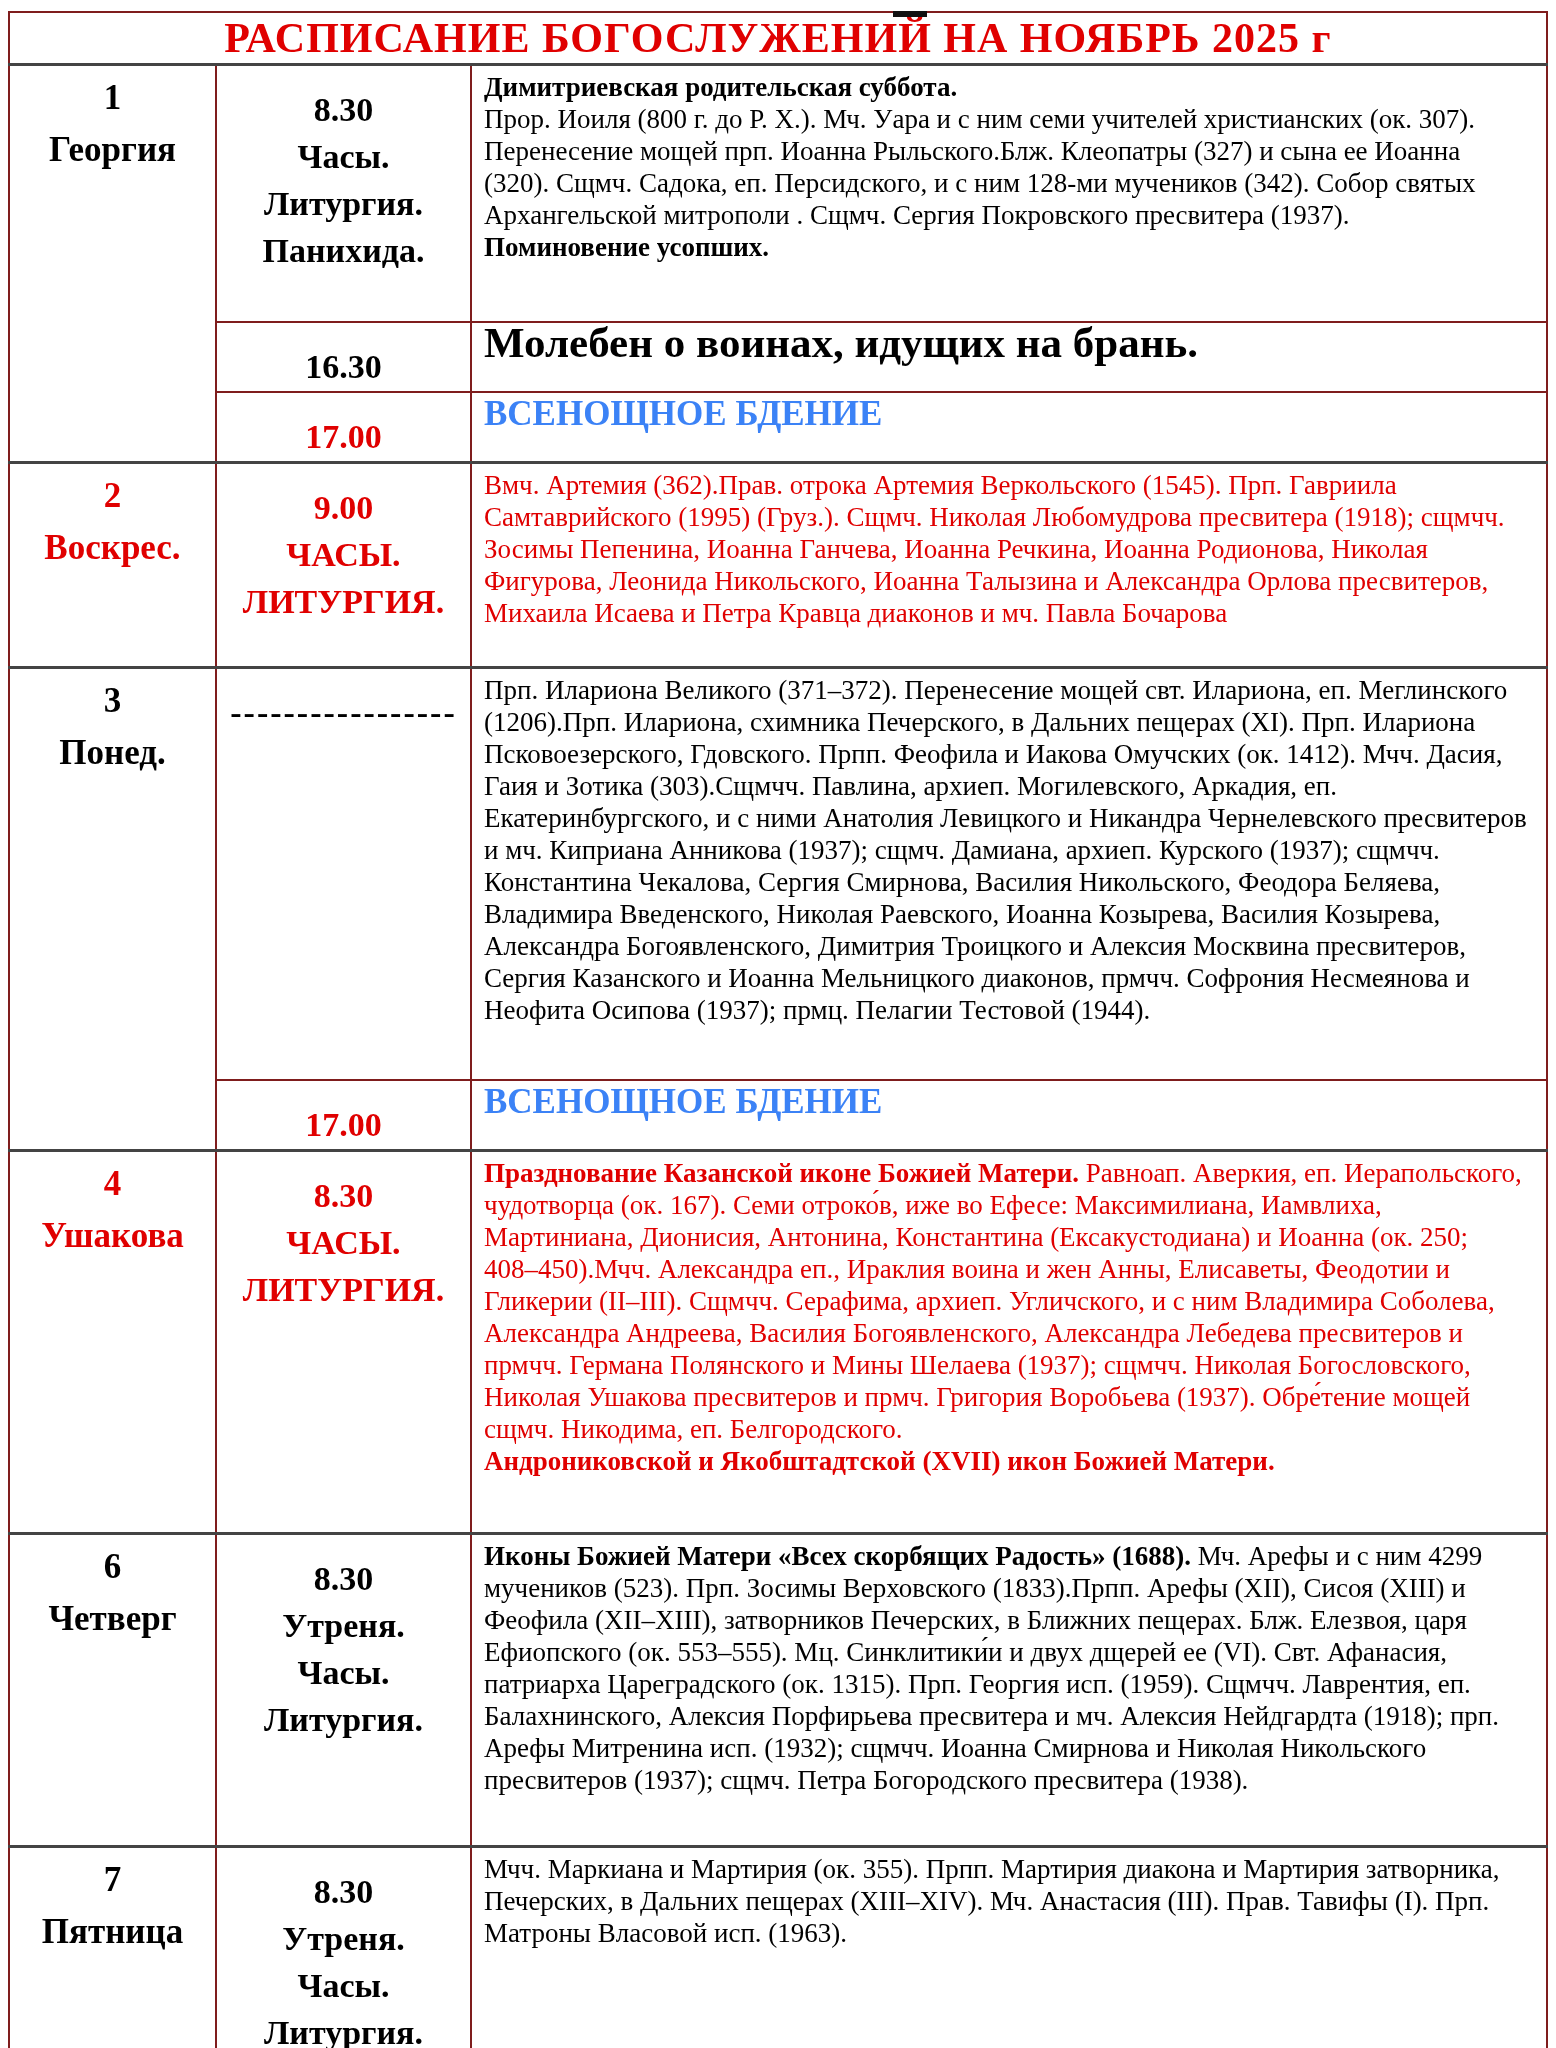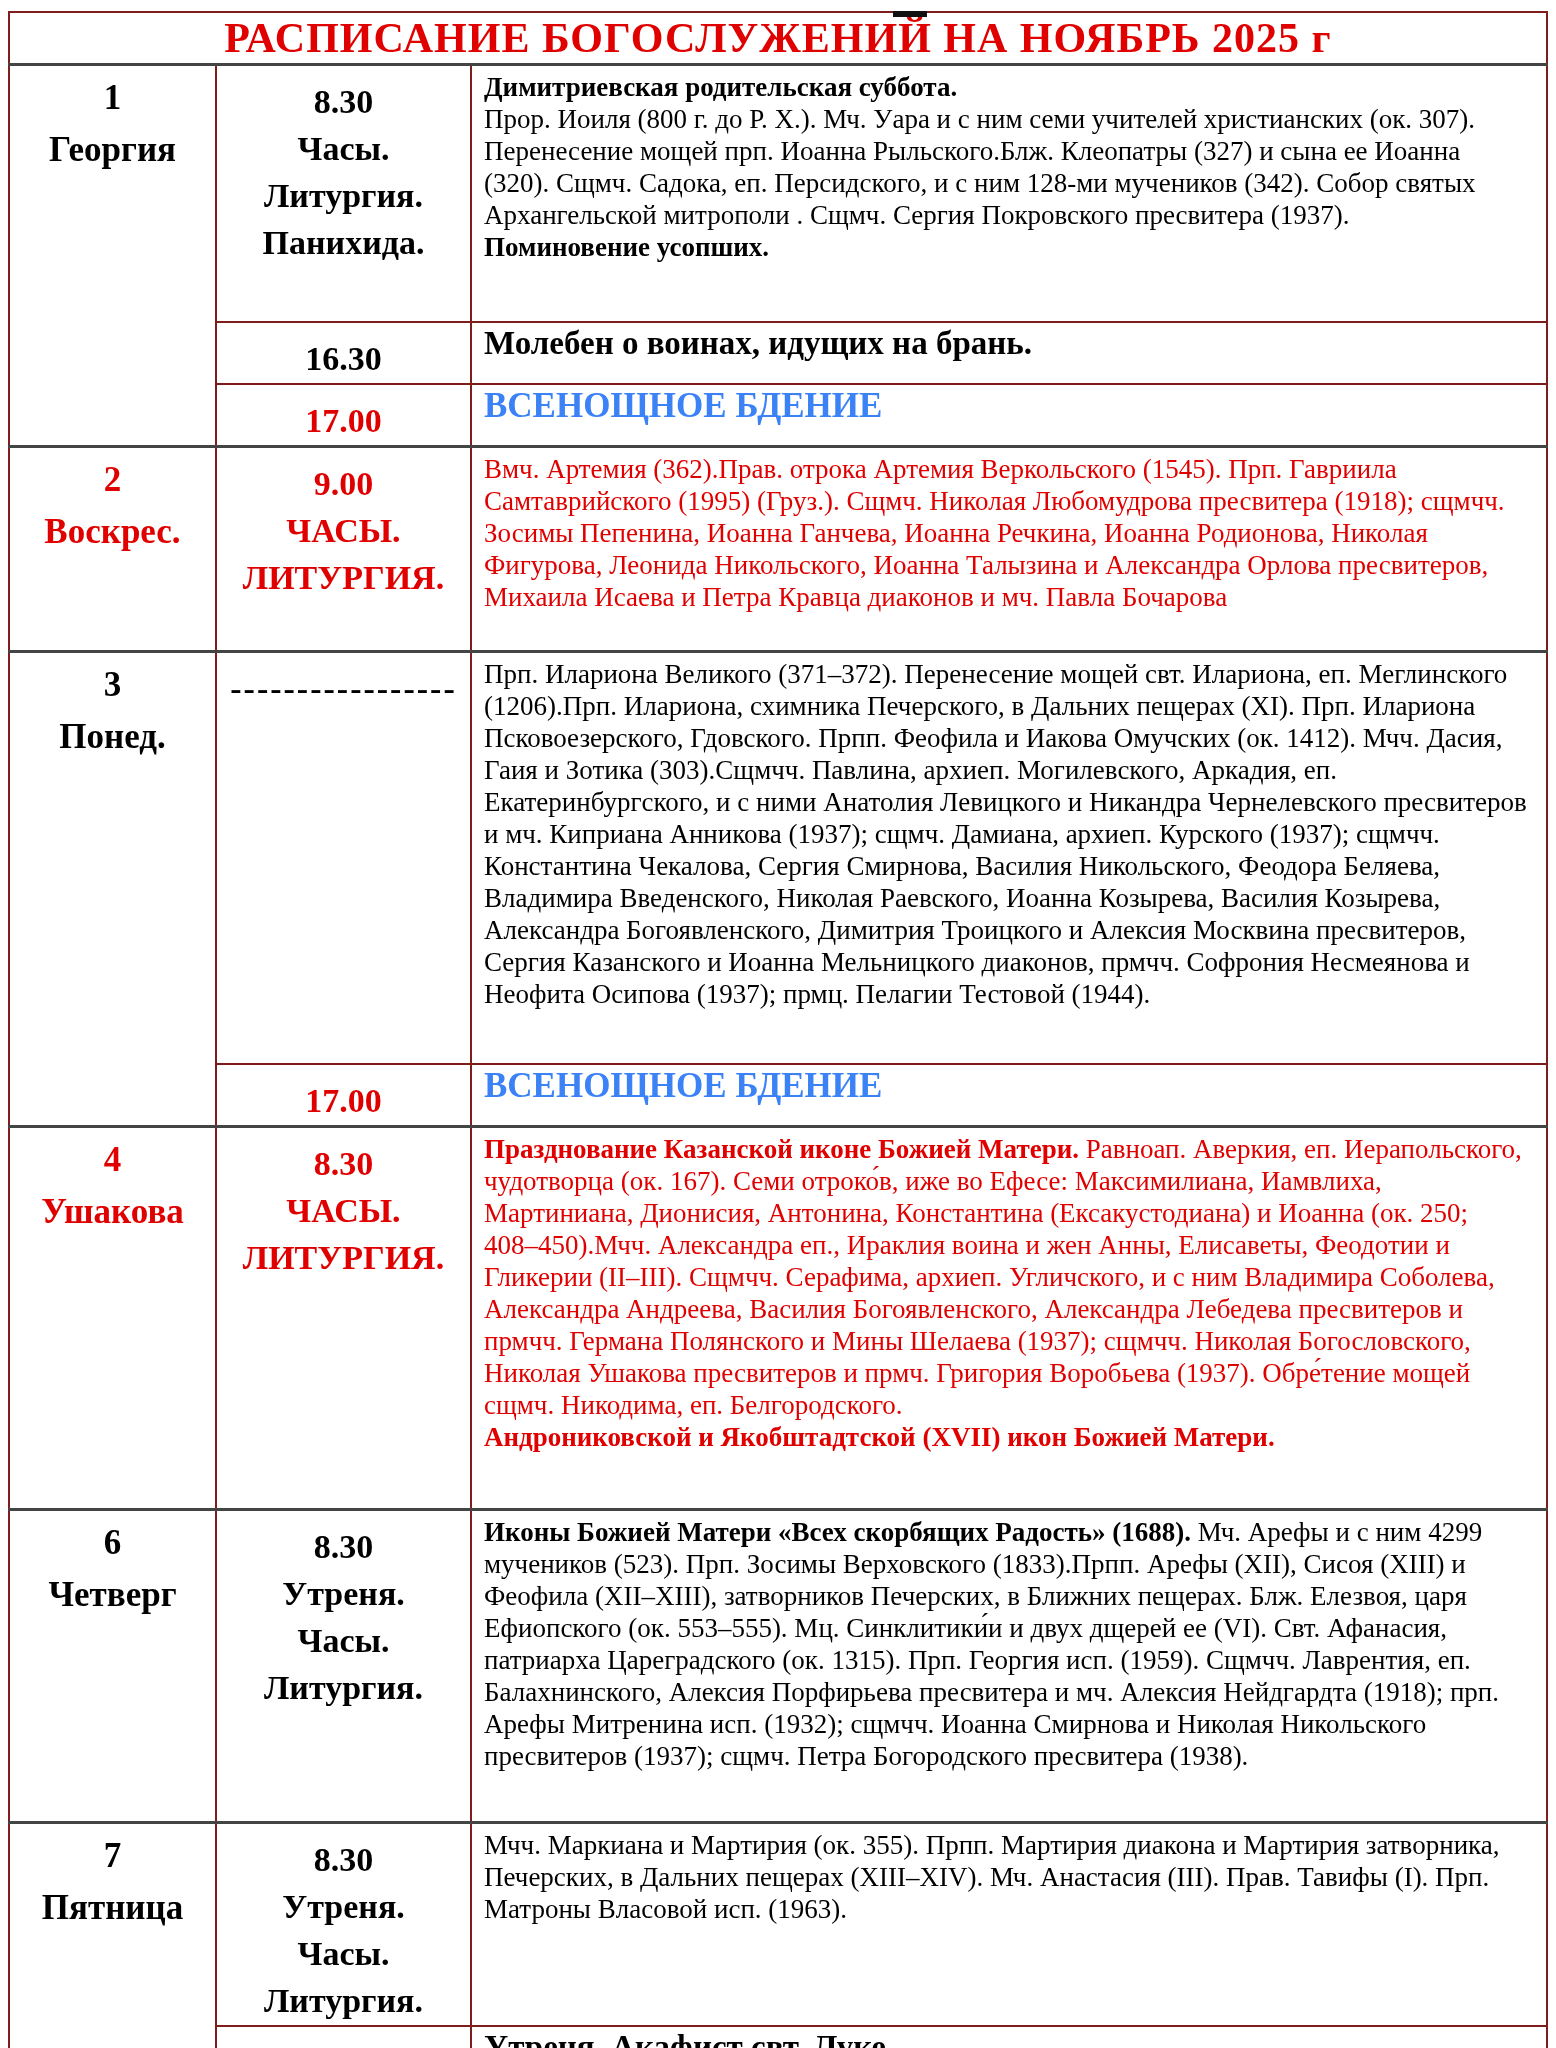--- a/index.html
+++ b/index.html
@@ -10,27 +10,27 @@
   table.sched{border-collapse:collapse;table-layout:fixed;width:1540px;margin:11px 8px 0 8px;}
   col.c-day{width:207px;}
   col.c-time{width:255px;}
   td{border:2px solid #7f1d1d;vertical-align:top;overflow:hidden;}
   tr.group-start td{border-top:3px solid #444;}
   tr.title-row td{height:45px;text-align:center;vertical-align:middle;
       font-weight:bold;font-size:42px;color:#e00000;letter-spacing:1px;}
   td.day{ text-align:center;font-weight:bold;font-size:35px;line-height:52px;
       white-space:pre-line;padding-top:6px;}
   td.time{text-align:center;font-weight:bold;font-size:34px;line-height:47px;
-      white-space:pre-line;padding-top:12px;font-family:Liberation Serif, serif;}
+      white-space:pre-line;padding-top:20px;font-family:Liberation Serif, serif;}
   td.desc{font-size:27px;line-height:32px;padding:5px 18px 4px 12px;}
   td.desc .b{font-weight:bold;}
   td.desc .blk{display:block;}
   .red{color:#e00000;}
   .lh29{line-height:29px;margin-top:16px;} .lh31{line-height:31px;} .lh34{line-height:34px;}
-  td.svc-black{font-weight:bold;font-size:33px;line-height:36px;padding:2px 10px 0 12px;}
+  td.svc-black{font-weight:bold;font-size:43px;line-height:36px;padding:2px 10px 0 12px;}
   td.svc-red{font-weight:bold;font-size:35px;line-height:38px;padding:2px 10px 0 12px;color:#3b82f6;}
   .dash{letter-spacing:2px;}
 </style>
 </head>
 <body>
 
 <div class="page">
   <div class="artifact"></div>
 
   <table class="sched">

